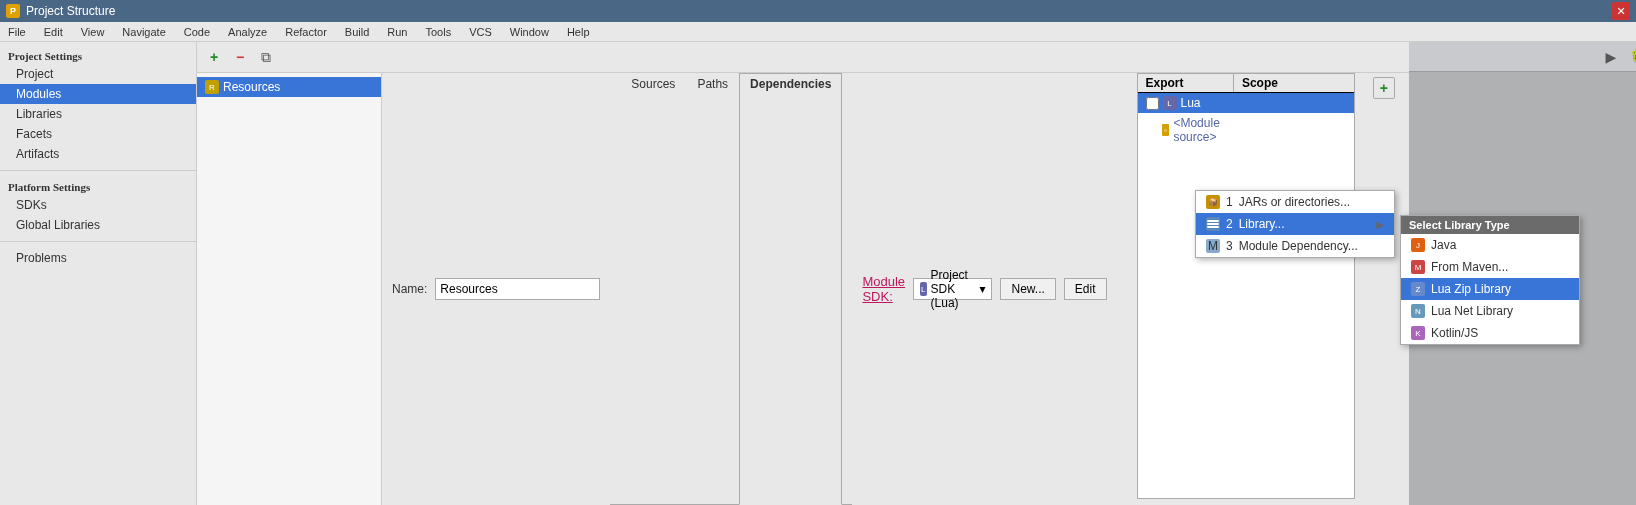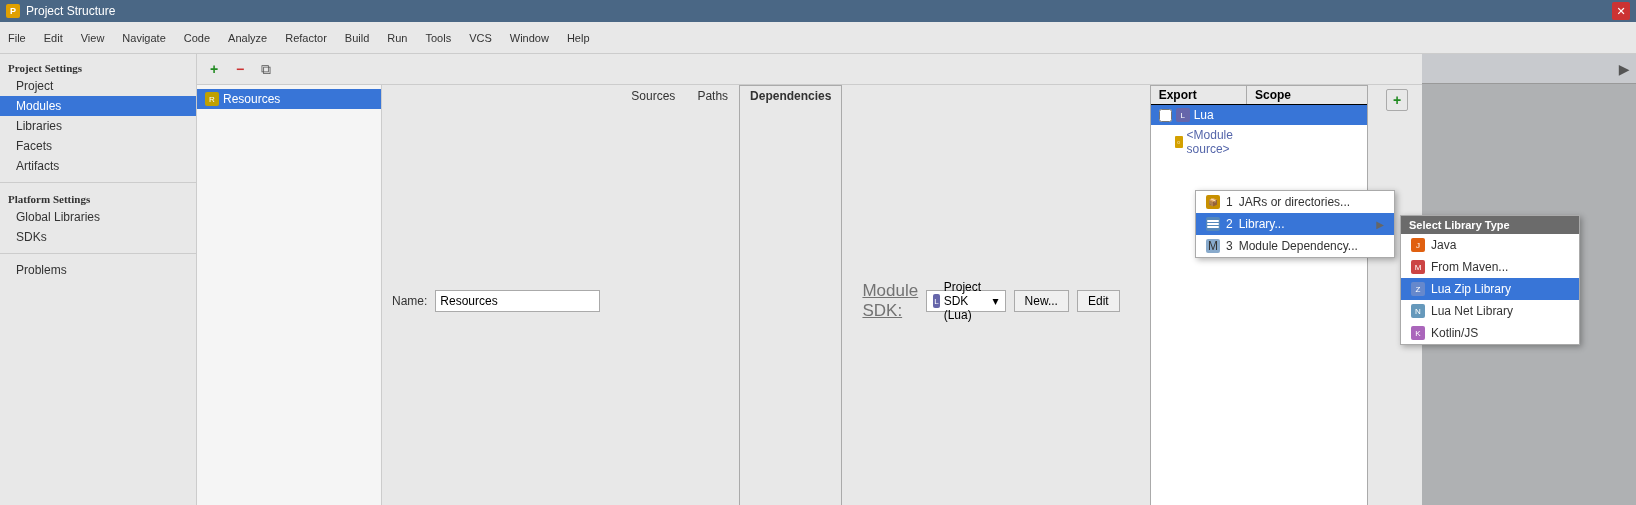--- a/index.html
+++ b/index.html
@@ -11,21 +11,21 @@
       background: #4A6785;
       display: flex;
       align-items: center;
       padding: 0 6px;
       color: white;
       font-size: 12px;
       gap: 6px;
     }
     .title-bar-icon { width: 14px; height: 14px; background: #e0a000; border-radius: 2px; display: inline-flex; align-items: center; justify-content: center; font-size: 9px; color: white; font-weight: bold; }
     .title-bar-close { width: 18px; height: 18px; background: #CC3333; border-radius: 2px; display: flex; align-items: center; justify-content: center; color: white; font-size: 11px; cursor: pointer; margin-left: auto; }
-    .menu-bar { height: 32px; background: #E8E8E8; display: flex; align-items: center; padding: 0 4px; gap: 10px; font-size: 11px; color: #333; border-bottom: 1px solid #ccc; }
+    .menu-bar { height: 20px; background: #E8E8E8; display: flex; align-items: center; padding: 0 4px; gap: 10px; font-size: 11px; color: #333; border-bottom: 1px solid #ccc; }
     .menu-item { padding: 2px 4px; cursor: pointer; }
 
     
     .main-layout {
       display: flex;
       height: calc(505px - 22px - 20px);
       background: #E8E8E8;
     }
 
     
@@ -149,21 +149,21 @@
       font-weight: bold;
     }
 
     
     .sdk-row {
       display: flex;
       align-items: center;
       padding: 6px 10px;
       gap: 8px;
     }
-    .sdk-label { font-size: 17px; color: #737373; text-decoration: underline; }
+    .sdk-label { font-size: 13px; color: #be185d; text-decoration: underline; }
     .sdk-dropdown {
       display: flex;
       align-items: center;
       border: 1px solid #aaa;
       background: white;
       padding: 2px 6px;
       gap: 4px;
       cursor: pointer;
       font-size: 12px;
       height: 22px;
@@ -367,22 +367,22 @@
 
     <div class="sidebar">
       <div class="sidebar-section-title">Project Settings</div>
       <div class="sidebar-item">Project</div>
       <div class="sidebar-item active">Modules</div>
       <div class="sidebar-item">Libraries</div>
       <div class="sidebar-item">Facets</div>
       <div class="sidebar-item">Artifacts</div>
       <div class="sidebar-divider"></div>
       <div class="sidebar-section-title">Platform Settings</div>
+      <div class="sidebar-item">SDKs</div>
       <div class="sidebar-item">Global Libraries</div>
-      <div class="sidebar-item">SDKs</div>
       <div class="sidebar-divider"></div>
       <div class="sidebar-item">Problems</div>
     </div>
 
     <div class="content-area">
 
       <div class="module-toolbar">
         <div class="toolbar-btn add">+</div>
         <div class="toolbar-btn remove">−</div>
         <div class="toolbar-btn">⧉</div>

